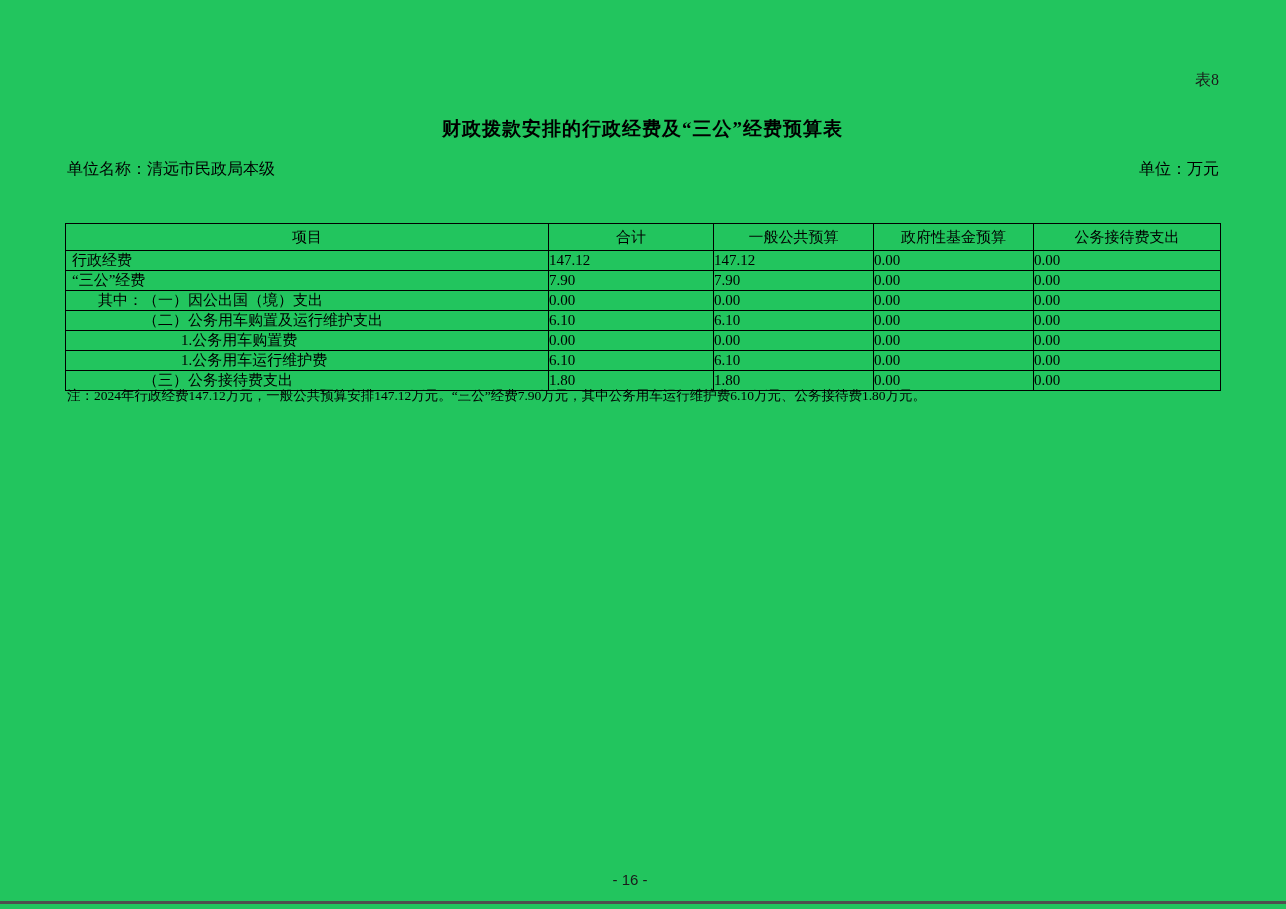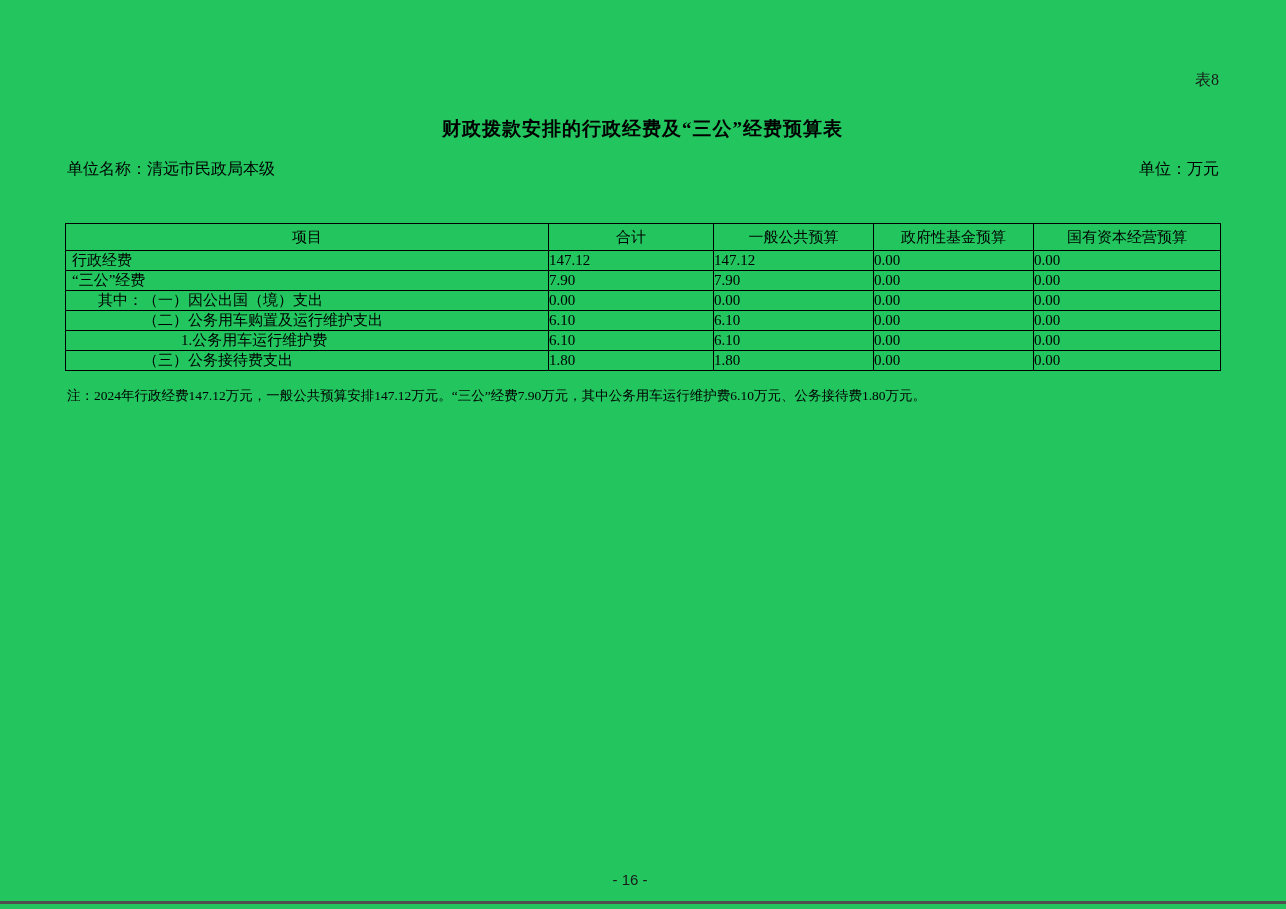--- a/index.html
+++ b/index.html
@@ -118,21 +118,21 @@
         <col style="width: 160px;">
         <col style="width: 160px;">
         <col style="width: 187px;">
       </colgroup>
     <thead>
       <tr>
           <th>项目</th>
           <th>合计</th>
           <th>一般公共预算</th>
           <th>政府性基金预算</th>
-          <th>国有资本经营预算</th>
+          <th>公务接待费支出</th>
         </tr>
     </thead>
     <tbody>
         <tr>
           <td class="item indent-0">行政经费</td>
           <td class="num">147.12</td>
           <td class="num">147.12</td>
           <td class="num">0.00</td>
           <td class="num">0.00</td>
         </tr>
@@ -151,20 +151,27 @@
           <td class="num">0.00</td>
         </tr>
         <tr>
           <td class="item indent-2">（二）公务用车购置及运行维护支出</td>
           <td class="num">6.10</td>
           <td class="num">6.10</td>
           <td class="num">0.00</td>
           <td class="num">0.00</td>
         </tr>
         <tr>
+          <td class="item indent-3">1.公务用车购置费</td>
+          <td class="num">0.00</td>
+          <td class="num">0.00</td>
+          <td class="num">0.00</td>
+          <td class="num">0.00</td>
+        </tr>
+        <tr>
           <td class="item indent-3">1.公务用车运行维护费</td>
           <td class="num">6.10</td>
           <td class="num">6.10</td>
           <td class="num">0.00</td>
           <td class="num">0.00</td>
         </tr>
         <tr>
           <td class="item indent-2">（三）公务接待费支出</td>
           <td class="num">1.80</td>
           <td class="num">1.80</td>

